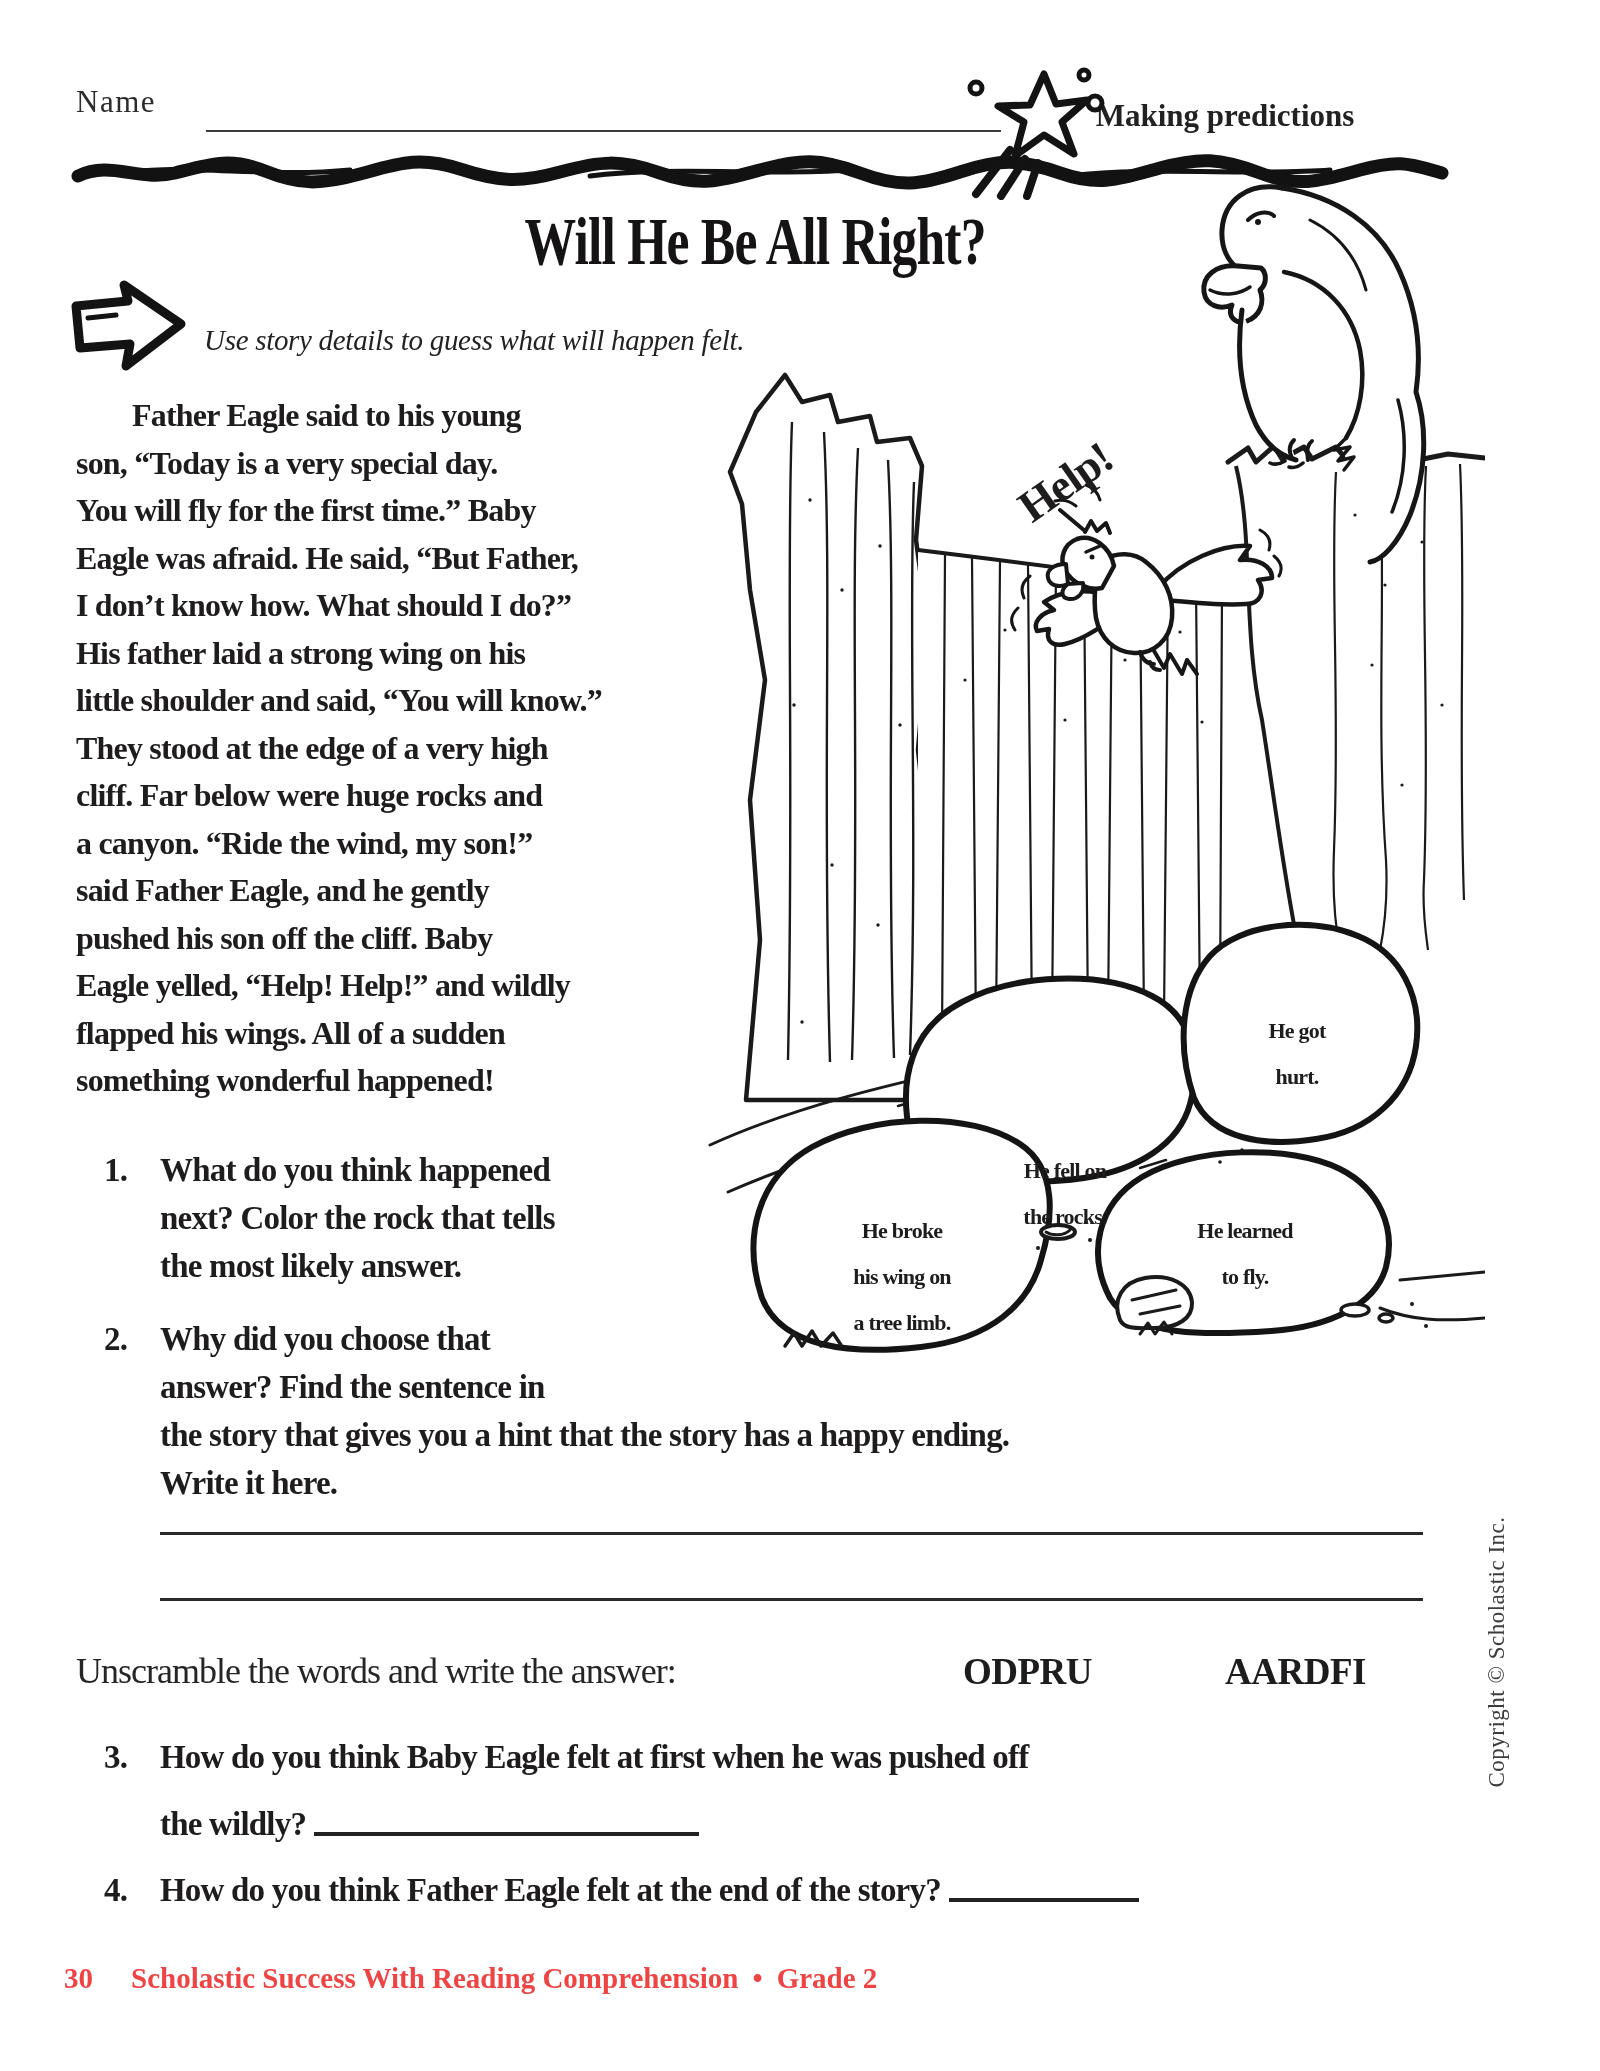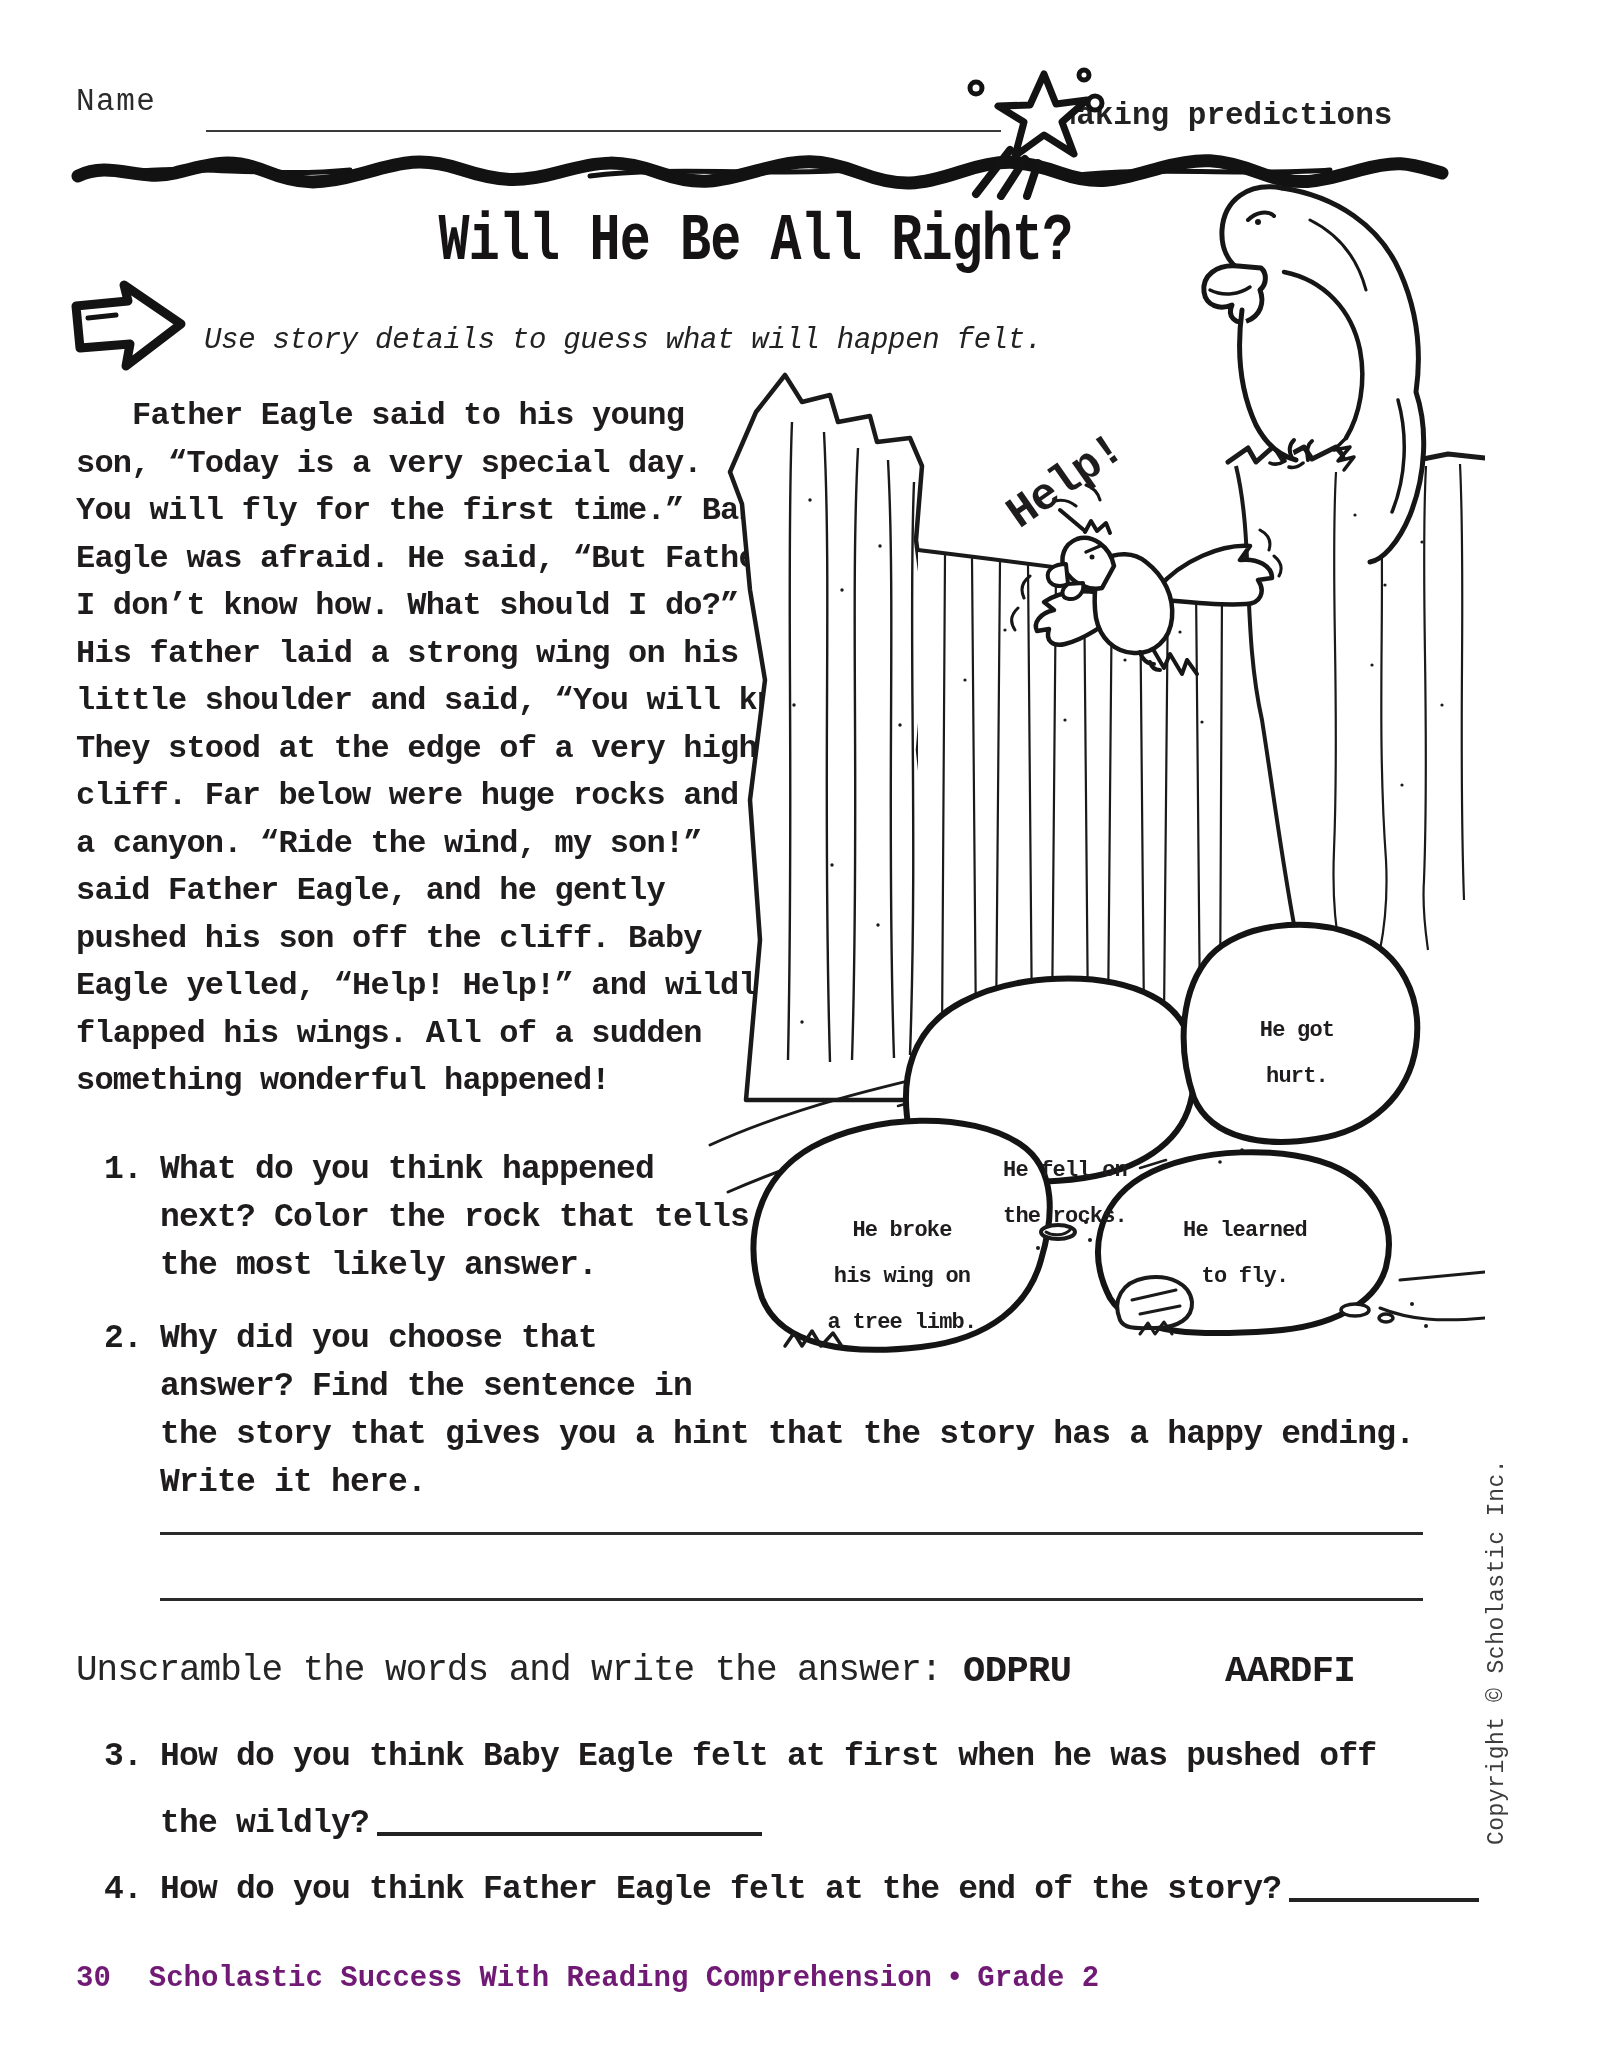--- a/index.html
+++ b/index.html
@@ -1,18 +1,18 @@
 <!DOCTYPE html>
 <html><head>
 <meta charset="utf-8">
 <style>
   html,body{margin:0;padding:0;background:#e8e8e8;}
   .page{
     position:relative;width:1600px;height:2071px;background:#ffffff;
-    font-family:Liberation Mono, monospace;color:#1f1c1d;overflow:hidden;margin:0 auto;
+    font-family:Liberation Serif, serif;color:#1f1c1d;overflow:hidden;margin:0 auto;
   }
   .name-label{position:absolute;left:76px;top:84px;font-size:31px;font-weight:400;letter-spacing:1.5px;color:#2b2b2b;}
   .name-line{position:absolute;left:206px;top:96px;width:795px;height:34px;border-bottom:2px solid #3a3a3a;}
   .topic{position:absolute;left:992px;top:98px;width:466px;text-align:center;font-size:31px;font-weight:700;color:#222;}
   .wavy{position:absolute;left:70px;top:146px;}
   .star{position:absolute;left:948px;top:62px;}
   .title-wrap{position:absolute;left:75px;top:206px;width:1360px;text-align:center;}
   .title{display:inline-block;font-size:63px;font-weight:800;letter-spacing:-1px;transform:scale(.82,1.06);transform-origin:center;white-space:nowrap;color:#161314;}
   .arrow{position:absolute;left:64px;top:276px;}
   .subtitle{position:absolute;left:204px;top:324px;font-size:29px;font-style:italic;letter-spacing:-.3px;color:#222;}
@@ -29,21 +29,21 @@
   .scramble-word{position:absolute;top:1650px;font-size:37px;font-weight:700;letter-spacing:-.5px;}
   #word1{left:963px;}
   #word2{left:1225px;}
   .q34{position:absolute;display:flex;font-weight:700;font-size:33px;line-height:44px;letter-spacing:-.8px;}
   #q3r1{left:104px;top:1735px;}
   #q3r2{left:160px;top:1802px;}
   #q4{left:104px;top:1868px;}
   .blank{display:inline-block;border-bottom:4px solid #222;height:30px;margin-left:8px;vertical-align:-8px;}
   .blank-q3{width:385px;}
   .blank-q4{width:190px;}
-  .footer{position:absolute;left:76px;top:1962px;font-size:29px;font-weight:700;display:flex;align-items:baseline;color:#701a75;}
+  .footer{position:absolute;left:64px;top:1962px;font-size:29px;font-weight:700;display:flex;align-items:baseline;color:#ef4444;}
   .footer .pgnum{margin-right:38px;}
   .footer .sep{margin:0 14px;}
   .copyright{position:absolute;left:1497px;top:1652px;transform:translate(-50%,-50%) rotate(-90deg);font-size:23px;font-weight:400;color:#3c3c3c;white-space:nowrap;letter-spacing:.5px;}
   .illustration{position:absolute;left:580px;top:160px;width:905px;height:1195px;}
   .illustration svg{position:absolute;left:0;top:0;}
   .rock-label{position:absolute;font-size:22px;font-weight:700;line-height:46px;letter-spacing:-.8px;text-align:center;white-space:pre;}
   #rl-fell{left:340px;top:944px;width:290px;margin-top:44px;}
   #rl-hurt{left:597px;top:848px;width:240px;}
   #rl-broke{left:172px;top:1048px;width:300px;}
   #rl-fly{left:515px;top:1048px;width:300px;}

